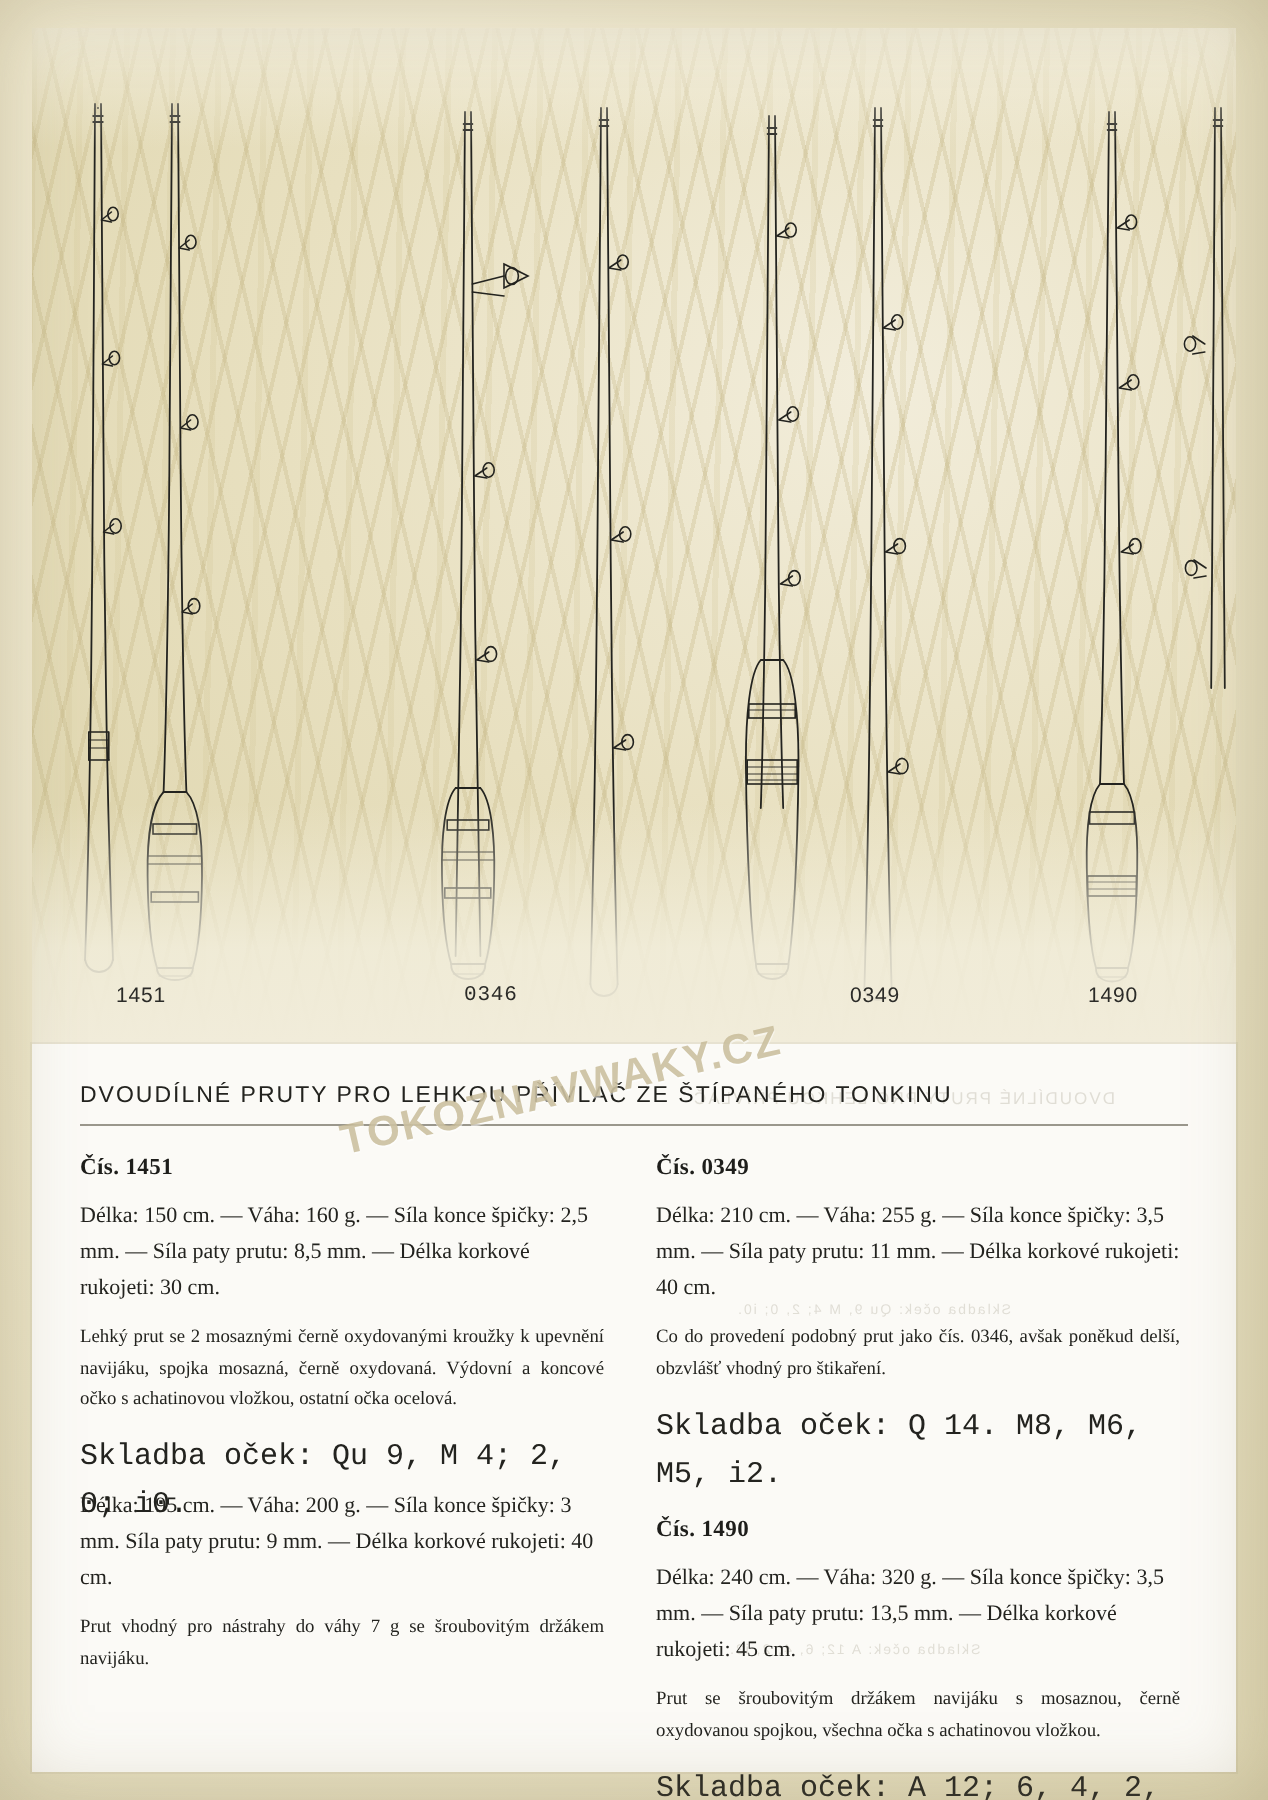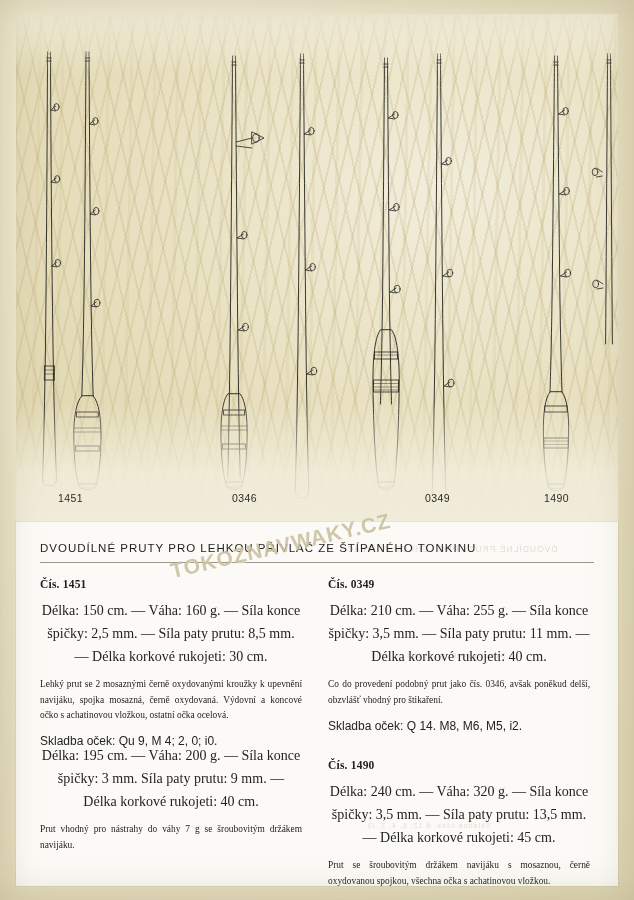--- a/index.html
+++ b/index.html
@@ -100,37 +100,37 @@
   .entry-title {
     font-family: "Liberation Serif", serif;
     font-size: 11.5px;
     font-weight: bold;
     color: #1e1e1b;
     margin: 0 0 9px 0;
     letter-spacing: 0.2px;
   }
   .spec {
     font-family: "Liberation Serif", serif;
-    font-size: 14px;
+    font-size: 11px;
     line-height: 1.65;
     color: #23231f;
     margin: 0 0 9px 0;
-    text-align: center;
+    text-align: left;
   }
   .desc {
     font-family: "Liberation Serif", serif;
     font-size: 9.4px;
     line-height: 1.62;
     color: #23231f;
     margin: 0 0 9px 0;
     text-align: justify;
   }
   .compo {
-    font-family: Liberation Sans, sans-serif;
-    font-size: 12px;
+    font-family: Liberation Mono, monospace;
+    font-size: 15px;
     line-height: 1.6;
     color: #23231f;
     margin: 0;
   }
   
   .ghost {
     position: absolute;
     color: rgba(120,112,86,0.20);
     font-family: "Liberation Sans", sans-serif;
     letter-spacing: 1px;
@@ -320,21 +320,21 @@
           <path d="M587 270 l-6 -4 M587 274 l-6 1" stroke-width="0.8"></path>
           <ellipse cx="579.6" cy="270" rx="2.9" ry="3.7" stroke-width="0.8"></ellipse>
         </g>
       </g>
     </svg>
 
     <div class="plate-top-fade"></div>
     <div class="plate-fade"></div>
 
     <div class="rodlabel" style="left:42px; top:478px;">1451</div>
-    <div class="rodlabel" style="left:216px; top:478px;">0346</div>
+    <div class="rodlabel" style="left:216px; top:478px;font-family:Liberation Mono, monospace;">0346</div>
     <div class="rodlabel" style="left:372px; top:478px;padding-left:37px;">0349</div>
     <div class="rodlabel" style="left:528px; top:478px;">1490</div>
   </div>
 
   <div class="textpanel">
 
     <div class="ghost" style="left:330px; top:22px; font-size:8.5px;">DVOUDÍLNÉ PRUTY PRO LEHKOU PŘÍVLAČ</div>
     <div class="ghost" style="left:352px; top:130px; font-size:7px;">Skladba oček: Qu 9, M 4; 2, 0; i0.</div>
     <div class="ghost" style="left:348px; top:300px; font-size:7px;">Skladba oček: A 12; 6, 4, 2, i3.</div>
 

